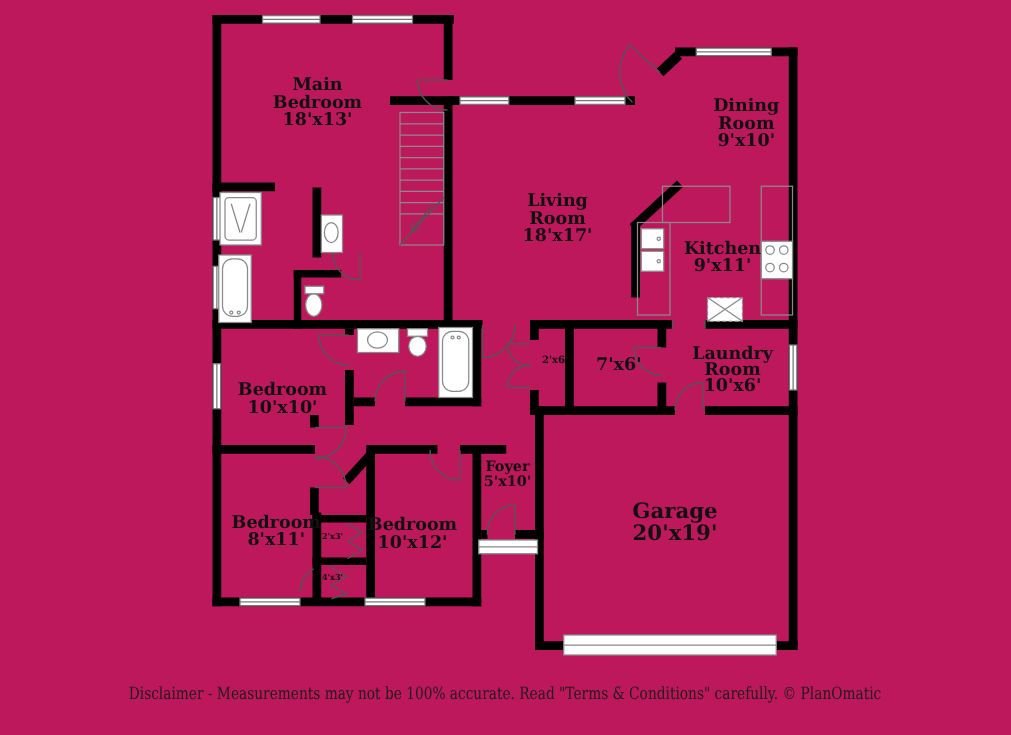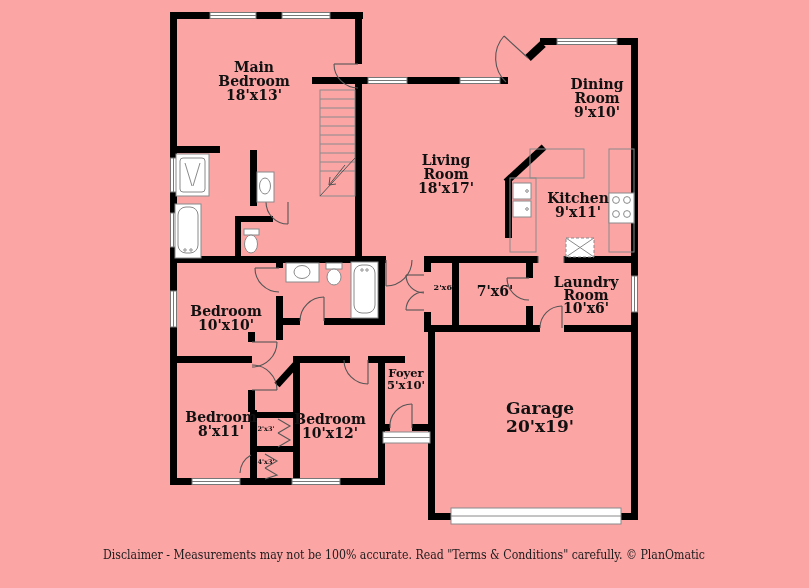--- a/index.html
+++ b/index.html
@@ -1,16 +1,16 @@
 <!DOCTYPE html>
 <html><head>
 <meta charset="utf-8">
 <style>
   html,body{margin:0;padding:0;background:#ffffff;width:809px;height:588px;overflow:hidden;}
-  .canvas{position:relative;width:809px;height:588px;background:#fca5a5;}
+  .canvas{position:relative;width:809px;height:588px;background:#be185d;}
   svg{display:block;}
   .lbl{font-family:"DejaVu Serif",serif;font-weight:bold;fill:#111111;text-anchor:middle;}
   .s14{font-size:14px;}
   .s17{font-size:17px;}
   .s11{font-size:11.5px;}
   .s8{font-size:8px;}
   .s6{font-size:6.5px;}
   .disc{font-family:"DejaVu Serif",serif;font-size:13.5px;font-weight:normal;fill:#1c1c1c;text-anchor:middle;}
   .wall{fill:#000000;}
   .wline{stroke:#000000;}

